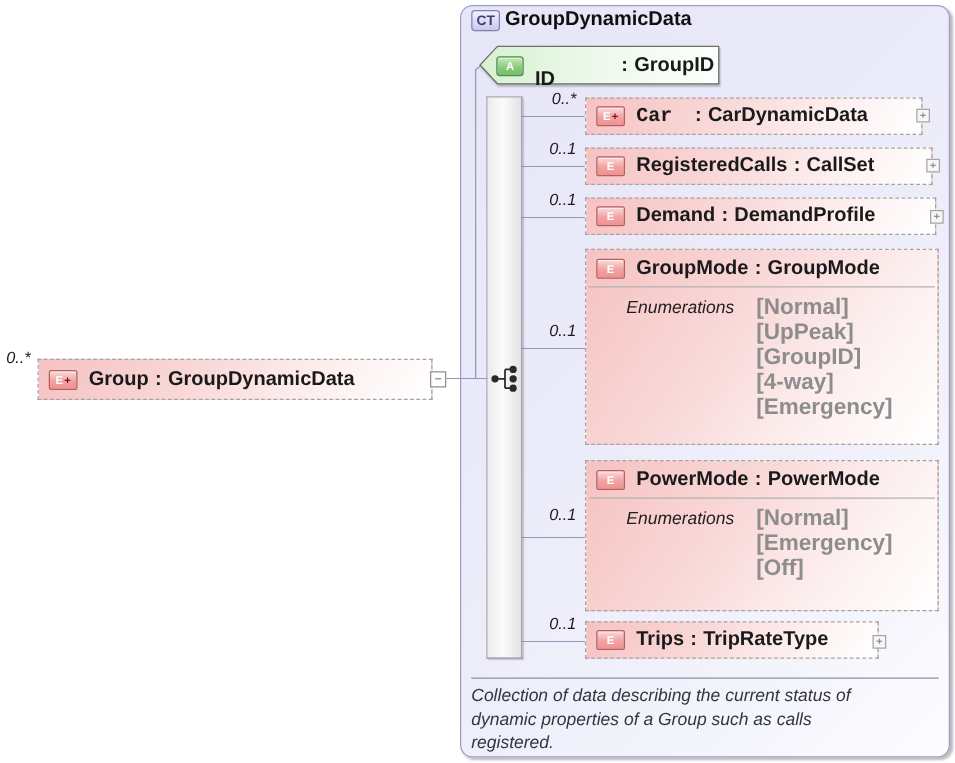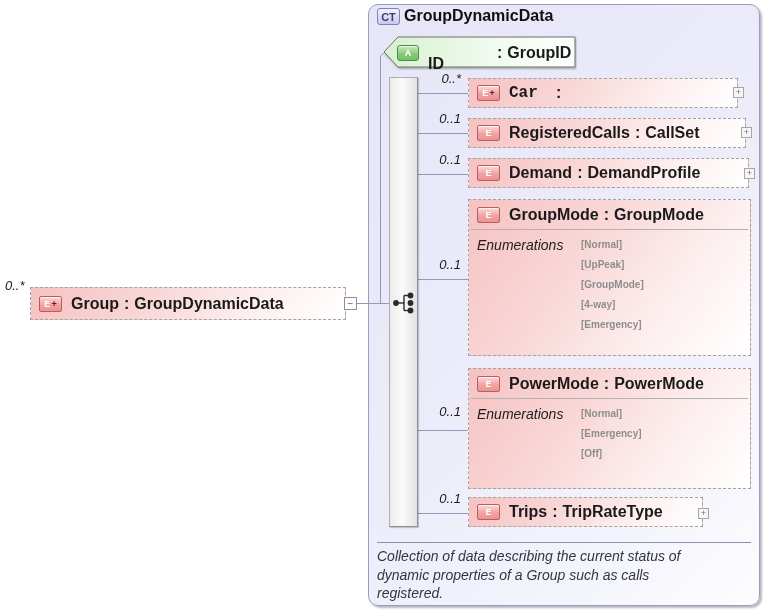--- a/index.html
+++ b/index.html
@@ -56,24 +56,24 @@
 
   
   .toggle{width:13px;height:13px;border:1px solid #8f8f8f;background:#fefefe;color:#5c5c5c;
     font-size:10px;line-height:11px;text-align:center;box-sizing:border-box;}
   .expand{width:11px;height:11px;border:1px solid #a6a6a6;background:#f6f6f6;color:#767676;
     font-size:9px;line-height:9px;text-align:center;box-sizing:border-box;}
 
   
   .mode-title{height:29px;display:flex;align-items:center;padding-left:8px;}
   .mode-sep{height:1px;background:#b2b2b2;margin:0 2px;}
-  .enum-area{padding:5px 6px 6px 8px;}
+  .enum-area{padding:5px 6px 6px 8px;margin-left:24px;}
   .enum-row{display:grid;grid-template-columns:104px auto;line-height:20px;}
   .enum-label{font-style:italic;font-size:14px;color:#1e1e1e;}
-  .enum-val{font-size:10px;font-weight:bold;color:#8d8d8d;white-space:pre;}
+  .enum-val{font-size:18px;font-weight:bold;color:#8d8d8d;white-space:pre;}
 
   
   .annot-sep{left:377px;top:542px;width:374px;height:1px;background:#8f8fae;}
   .annot{left:377px;top:547px;width:372px;font-style:italic;font-size:14px;
     color:#35353f;line-height:18.5px;}
 
   
   .attr-wrap{left:383px;top:36px;width:194px;height:34px;}
   .attr-content{left:397px;top:39px;height:28px;display:flex;align-items:center;}
 </style>
@@ -152,20 +152,21 @@
   <div class="card" style="left:421px;top:404px;">0..1</div>
   <div class="card" style="left:421px;top:491px;">0..1</div>
 
   <div class="abs member mrow" style="left:468px;top:78px;width:270px;height:30px;">
     <span class="e-badge">
         <span>E</span>
         <span class="badge-plus">+</span>
       </span>
     <span class="m-name nm-car">Car</span>
     <span class="m-colon">:</span>
+    <span class="m-type">CarDynamicData</span>
   </div>
   <div class="abs expand" style="left:733px;top:87px;">+</div>
 
   <div class="abs member mrow" style="left:468px;top:118px;width:278px;height:30px;">
     <span class="e-badge">
         <span>E</span>
       </span>
     <span class="m-name">RegisteredCalls</span>
     <span class="m-colon">:</span>
     <span class="m-type">CallSet</span>
@@ -196,21 +197,21 @@
       <div class="enum-row">
           <span class="enum-label">Enumerations</span>
           <span class="enum-val">[Normal]</span>
         </div>
       <div class="enum-row">
           <span class="enum-label"></span>
           <span class="enum-val">[UpPeak]</span>
         </div>
       <div class="enum-row">
           <span class="enum-label"></span>
-          <span class="enum-val">[GroupMode]</span>
+          <span class="enum-val">[GroupID]</span>
         </div>
       <div class="enum-row">
           <span class="enum-label"></span>
           <span class="enum-val">[4-way]</span>
         </div>
       <div class="enum-row">
           <span class="enum-label"></span>
           <span class="enum-val">[Emergency]</span>
         </div>
     </div>

